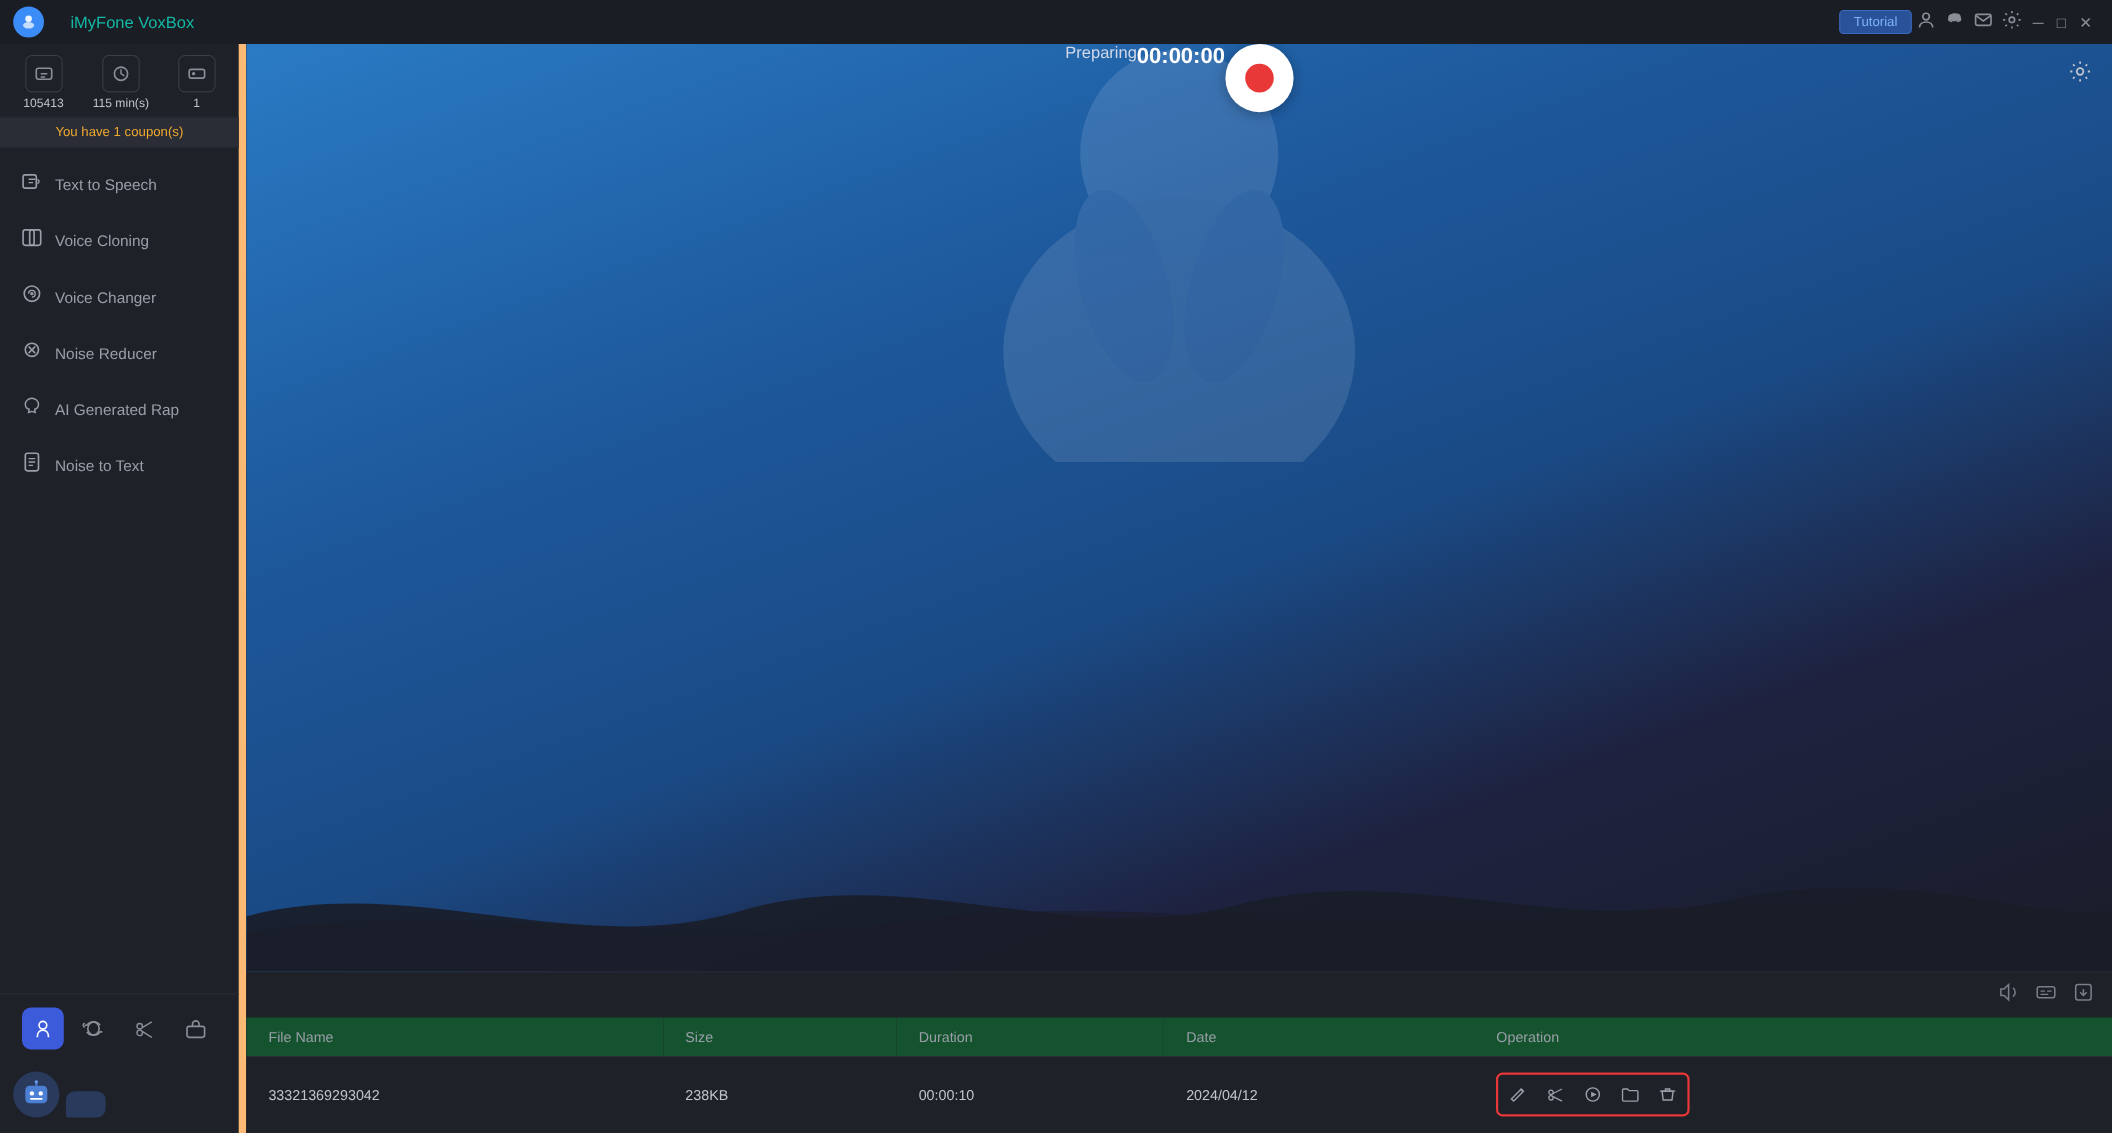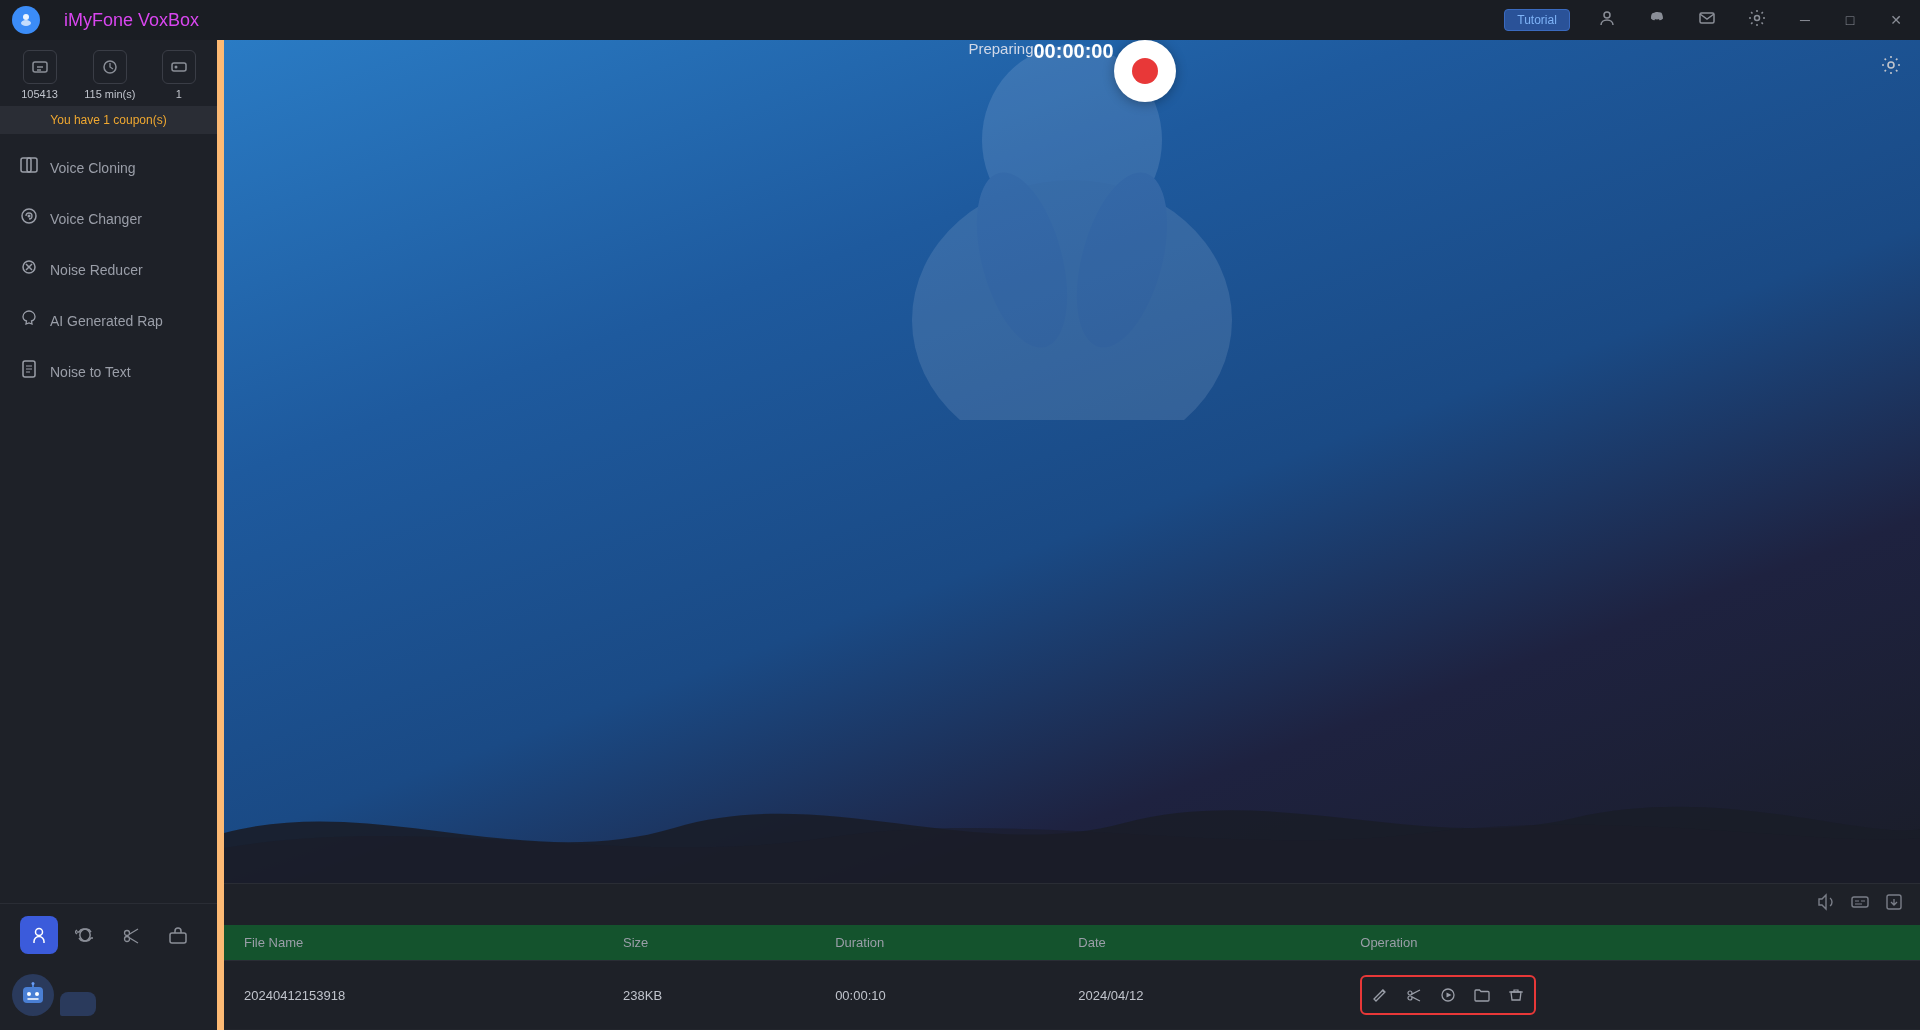--- a/index.html
+++ b/index.html
@@ -29,29 +29,29 @@
       border-radius: 50%;
       display: flex;
       align-items: center;
       justify-content: center;
       margin-right: 8px;
       font-size: 14px;
       color: white;
       font-weight: bold;
     }
     .titlebar-title {
-      color: #d946ef;
-      font-size: 18px;
+      color: #14b8a6;
+      font-size: 15px;
       flex: 1;
       padding-left: 16px;
     }
     .titlebar-controls {
       display: flex;
       align-items: center;
-      gap: 24px;
+      gap: 0;
     }
     .tutorial-btn {
       background: #2a5298;
       color: #7eb3f7;
       border: 1px solid #3a6abf;
       border-radius: 4px;
       padding: 3px 12px;
       font-size: 12px;
       cursor: pointer;
     }
@@ -397,20 +397,30 @@
         <span class="stat-value">1</span>
       </div>
     </div>
 
     <div class="coupon-bar">You have 1 coupon(s)</div>
 
     <div class="sidebar-nav">
       <div class="nav-item">
         <span class="nav-icon">
           <svg width="20" height="20" viewBox="0 0 20 20" fill="none">
+              <rect x="2" y="4" width="12" height="12" rx="2" stroke="#9a9ea8" stroke-width="1.5"></rect>
+              <path d="M7 8h6M7 11h4" stroke="#9a9ea8" stroke-width="1.3"></path>
+              <path d="M15 8c1 .5 1.5 1.2 1.5 2s-.5 1.5-1.5 2" stroke="#9a9ea8" stroke-width="1.3"></path>
+            </svg>
+        </span>
+        <span>Text to Speech</span>
+      </div>
+      <div class="nav-item">
+        <span class="nav-icon">
+          <svg width="20" height="20" viewBox="0 0 20 20" fill="none">
               <rect x="2" y="3" width="10" height="14" rx="2" stroke="#9a9ea8" stroke-width="1.5"></rect>
               <rect x="8" y="3" width="10" height="14" rx="2" stroke="#9a9ea8" stroke-width="1.5"></rect>
             </svg>
         </span>
         <span>Voice Cloning</span>
       </div>
       <div class="nav-item">
         <span class="nav-icon">
           <svg width="20" height="20" viewBox="0 0 20 20" fill="none">
               <circle cx="10" cy="10" r="7" stroke="#9a9ea8" stroke-width="1.5"></circle>
@@ -554,21 +564,21 @@
           <tr>
             <th>File Name</th>
             <th>Size</th>
             <th>Duration</th>
             <th>Date</th>
             <th>Operation</th>
           </tr>
         </thead>
         <tbody>
           <tr>
-            <td>20240412153918</td>
+            <td>33321369293042</td>
             <td>238KB</td>
             <td>00:00:10</td>
             <td>2024/04/12</td>
             <td>
               <div class="operation-cell">
                 <div class="op-highlight-box">
                   <div class="op-btn">
                     <svg width="16" height="16" viewBox="0 0 16 16" fill="none">
                         <path d="M2 12l2-2 7-7 2 2-7 7-2 2z" stroke="#9a9ea8" stroke-width="1.3"></path>
                         <path d="M10 3l2 2" stroke="#9a9ea8" stroke-width="1.3"></path>

